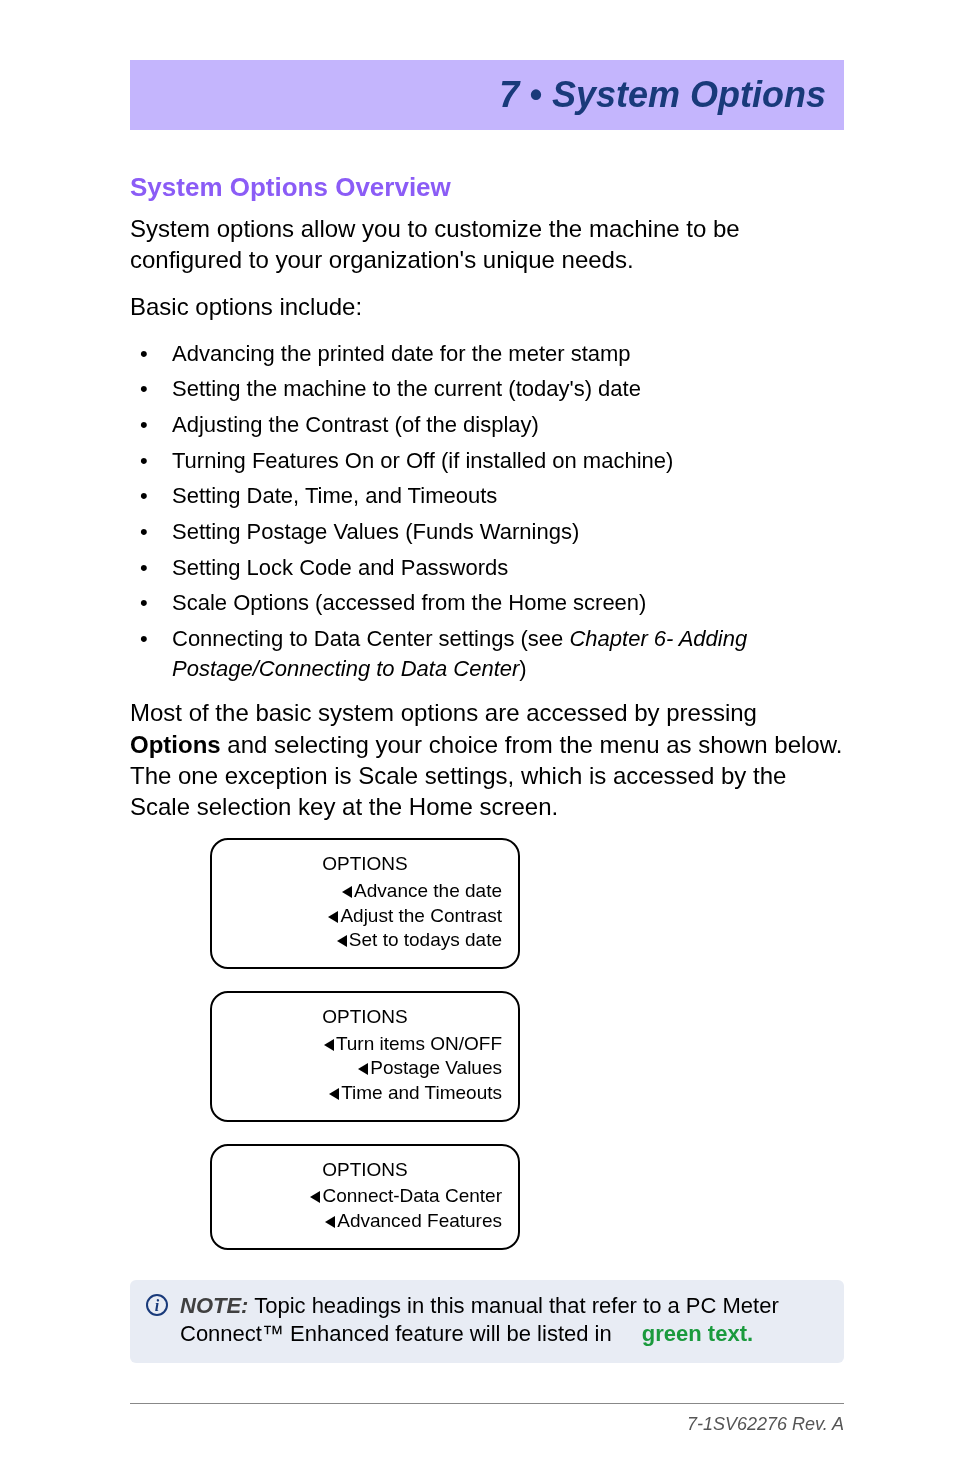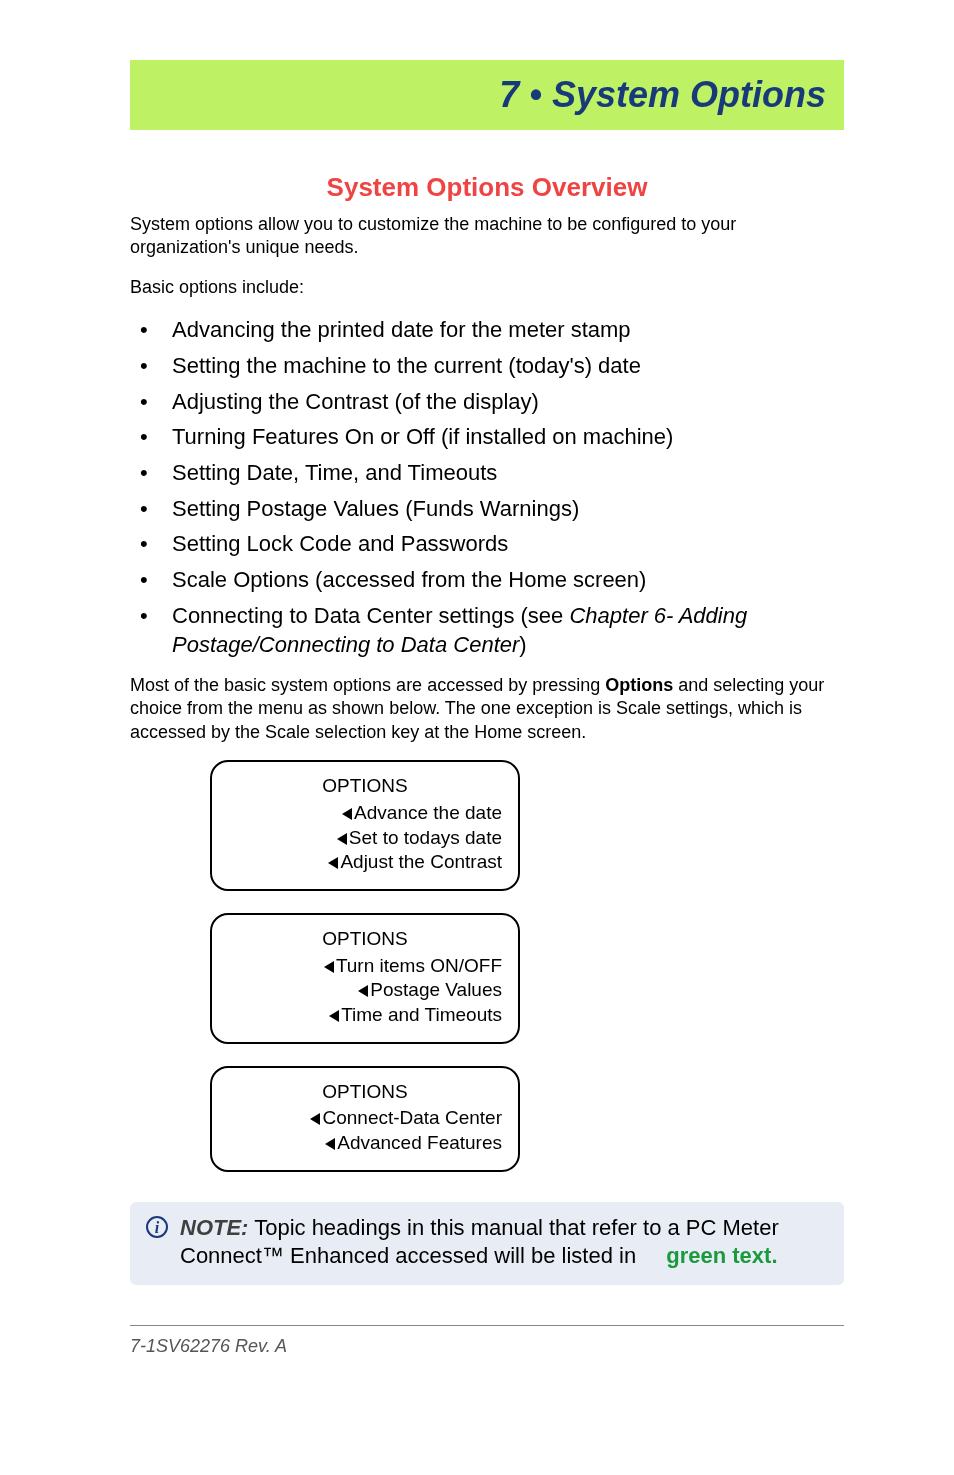--- a/index.html
+++ b/index.html
@@ -8,40 +8,39 @@
     height: 1475px;
     background: #fff;
     font-family: Arial, Helvetica, sans-serif;
     color: #000;
     position: relative;
   }
   .page {
     padding: 60px 110px 0 130px;
   }
   .chapter-banner {
-    background: #bef264;
+    background: #c4b5fd;
     text-align: right;
     padding: 14px 18px 14px 0;
     margin-bottom: 42px;
   }
   .chapter-banner .title {
     font-style: italic;
     font-weight: bold;
     color: #193a7a;
     font-size: 36px;
   }
   .section-title {
-    color: #ef4444;
+    color: #8b5cf6;
     font-weight: bold;
     font-size: 26px;
     margin-bottom: 10px;
-    text-align: center;
   }
   .body-text {
-    font-size: 18px;
+    font-size: 24px;
     line-height: 1.3;
     margin-bottom: 16px;
   }
   .bullets {
     list-style: none;
     margin: 0 0 14px 0;
   }
   .bullets li {
     font-size: 22px;
     line-height: 1.35;
@@ -121,21 +120,21 @@
     font-style: italic;
     font-weight: bold;
     color: #404040;
   }
   .green { color: #1a9a3d; font-weight: bold; margin-left: 24px; }
   .footer {
     border-top: 1px solid #888;
     margin-top: 30px;
     padding-top: 10px;
     display: flex;
-    justify-content: flex-start;
+    justify-content: flex-end;
     font-size: 18px;
     font-style: italic;
     color: #555;
   }
 </style>
 </head>
 <body>
 
 <div class="page">
 
@@ -164,40 +163,40 @@
   </ul>
 
   <p class="body-text">
     <span>Most of the basic system options are accessed by pressing </span><span class="bold">Options</span><span> and selecting your choice from the menu as shown below. The one exception is Scale settings, which is accessed by the Scale selection key at the Home screen.</span>
   </p>
 
   <div class="screens">
     <div class="screen-box">
       <div class="screen-title">OPTIONS</div>
       <div class="screen-line"><span class="tri"></span><span>Advance the date</span></div>
+      <div class="screen-line"><span class="tri"></span><span>Adjust the Contrast</span></div>
       <div class="screen-line"><span class="tri"></span><span>Set to todays date</span></div>
-      <div class="screen-line"><span class="tri"></span><span>Adjust the Contrast</span></div>
     </div>
     <div class="screen-box">
       <div class="screen-title">OPTIONS</div>
       <div class="screen-line"><span class="tri"></span><span>Turn items ON/OFF</span></div>
       <div class="screen-line"><span class="tri"></span><span>Postage Values</span></div>
       <div class="screen-line"><span class="tri"></span><span>Time and Timeouts</span></div>
     </div>
     <div class="screen-box">
       <div class="screen-title">OPTIONS</div>
       <div class="screen-line"><span class="tri"></span><span>Connect-Data Center</span></div>
       <div class="screen-line"><span class="tri"></span><span>Advanced Features</span></div>
     </div>
   </div>
 
   <div class="note-box">
     <div class="note-inner">
       <span class="info-icon">i</span>
-      <span class="note-label">NOTE:</span><span> Topic headings in this manual that refer to a PC Meter Connect™ Enhanced accessed will be listed in </span><span class="green">green text.</span>
+      <span class="note-label">NOTE:</span><span> Topic headings in this manual that refer to a PC Meter Connect™ Enhanced feature will be listed in </span><span class="green">green text.</span>
     </div>
   </div>
 
   <div class="footer">
     <span>7-1</span>
     <span>SV62276 Rev. A</span>
   </div>
 
 </div>
 

